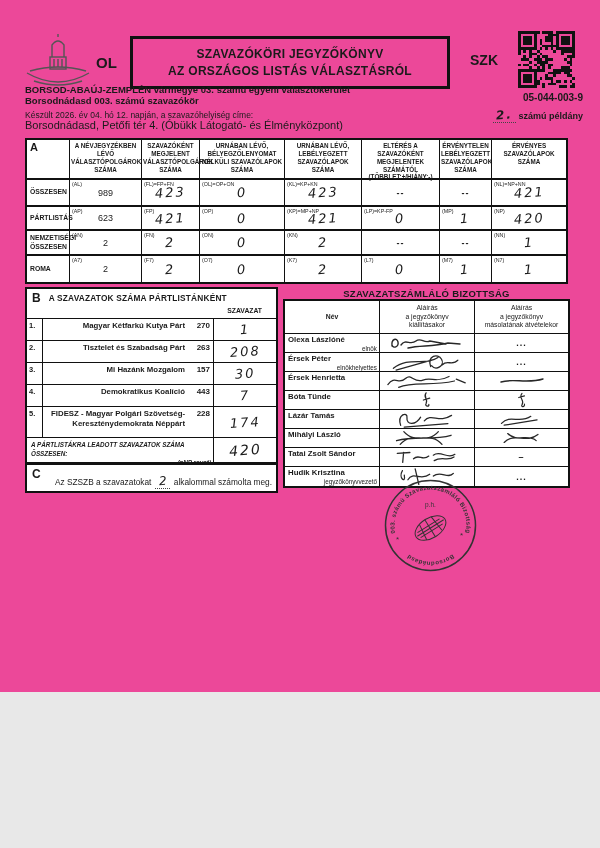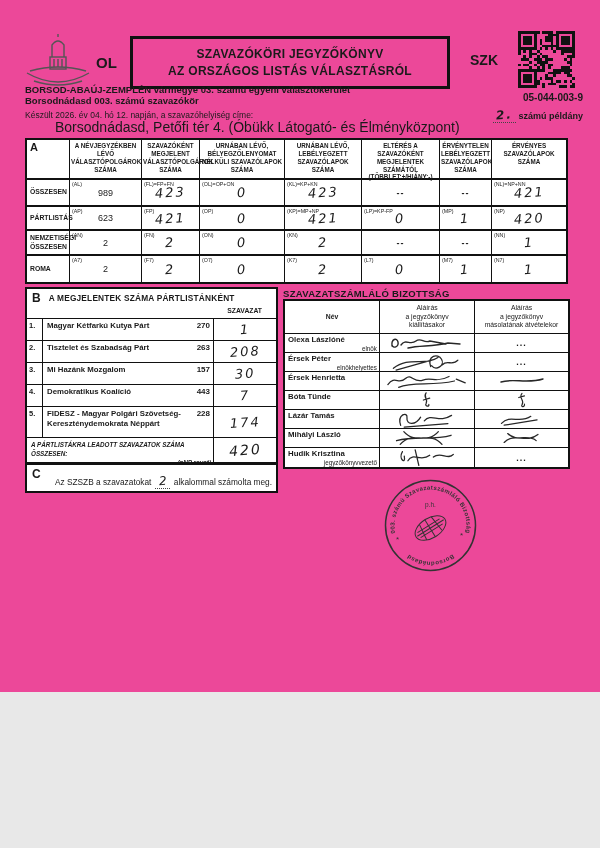--- a/index.html
+++ b/index.html
@@ -13,21 +13,21 @@
 
   
   .title-box{left:130px;top:36px;width:314px;height:47px;border:3px solid #111;display:flex;flex-direction:column;align-items:center;justify-content:center;gap:3px;}
   .title-box div{font-size:12px;font-weight:bold;letter-spacing:0.3px;}
   .ol-label{left:96px;top:54px;font-size:15px;font-weight:bold;}
   .szk-label{left:470px;top:52px;font-size:14px;font-weight:bold;}
   .const1{left:25px;top:84px;font-size:9.5px;font-weight:bold;}
   .const2{left:25px;top:95px;font-size:9.5px;font-weight:bold;}
   .form-code{left:440px;top:92px;width:143px;text-align:right;font-size:10px;font-weight:bold;}
   .made1{left:25px;top:110px;font-size:8.5px;}
-  .made2{left:25px;top:119px;font-size:14px;margin-left:30px;}
+  .made2{left:25px;top:119px;font-size:11px;}
   .copy-line{left:430px;top:108px;width:153px;text-align:right;font-size:9px;font-weight:bold;}
   .copy-num{border-bottom:1px dotted #444;padding:0 3px;font-size:12px;letter-spacing:0;}
 
   
   .tableA{left:25px;top:138px;width:543px;border:2px solid #111;box-sizing:border-box;background:#fff;}
   .ta-hrow,.ta-row{display:flex;box-sizing:border-box;}
   .ta-hrow{height:40px;border-bottom:2px solid #111;}
   .ta-row{border-bottom:2px solid #111;}
   .ta-row:last-child{border-bottom:none;}
   .tac{box-sizing:border-box;border-right:1px solid #111;position:relative;}
@@ -44,38 +44,38 @@
   .dash{font-size:9px;font-weight:bold;letter-spacing:1px;}
 
   
   .tableB{left:25px;top:287px;width:253px;border:2px solid #111;box-sizing:border-box;background:#fff;}
   .tb-head{display:flex;align-items:center;height:18px;}
   .tb-B{font-size:12px;font-weight:bold;padding:0 8px 0 5px;}
   .tb-title{font-size:8.3px;font-weight:bold;letter-spacing:0.2px;}
   .tb-szavazat{height:11px;text-align:right;padding-right:14px;font-size:6.8px;font-weight:bold;}
   .tb-row{display:flex;border-top:1.5px solid #111;box-sizing:border-box;}
   .tb-num{width:16px;border-right:1px solid #111;font-size:7.5px;font-weight:bold;padding:2px 0 0 2px;box-sizing:border-box;}
-  .tb-name{flex:1;font-size:7.8px;font-weight:bold;padding:2px 2px 1px 4px;line-height:1.3;box-sizing:border-box;}
+  .tb-name{flex:1;font-size:7.8px;font-weight:bold;padding:2px 2px 1px 4px;line-height:1.3;box-sizing:border-box;text-align:right;}
   .tb-count{width:26px;font-size:8px;font-weight:bold;text-align:right;padding:2px 3px 0 0;box-sizing:border-box;}
   .tb-vote{width:63px;border-left:1.5px solid #111;display:flex;align-items:center;justify-content:center;box-sizing:border-box;}
   .tb-vote .hw{font-size:13px;}
   .tb-foot{display:flex;border-top:1.5px solid #111;}
   .tb-foot-lab{flex:1;font-size:6.3px;font-style:italic;font-weight:bold;padding:3px 2px 2px 4px;line-height:1.4;box-sizing:border-box;}
   .tb-foot-sub{display:block;text-align:right;}
   .r22{height:22px;} .r30{height:31px;} .rfoot{height:24px;}
 
   
   .boxC{left:25px;top:463px;width:253px;height:30px;border:2px solid #111;box-sizing:border-box;background:#fff;}
   .c-label{position:absolute;top:2px;left:5px;font-size:12px;font-weight:bold;}
   .c-text{position:absolute;top:9px;left:28px;right:4px;font-size:8.3px;display:flex;align-items:baseline;justify-content:center;gap:4px;white-space:nowrap;}
   .c-blank{display:inline-block;width:30px;border-bottom:1px dotted #444;text-align:center;}
   .c-blank .hw{font-size:12px;letter-spacing:0;}
 
   
-  .comm-title{left:283px;top:288px;width:287px;font-size:9.5px;font-weight:bold;letter-spacing:0.3px;}
+  .comm-title{left:283px;top:288px;width:287px;text-align:center;font-size:9.5px;font-weight:bold;letter-spacing:0.3px;}
   .comm{left:283px;top:299px;width:287px;border:2px solid #111;box-sizing:border-box;background:#fff;}
   .cm-hrow{display:flex;height:33px;border-bottom:1px solid #111;box-sizing:border-box;}
   .cm-row{display:flex;height:19px;border-bottom:1px solid #111;box-sizing:border-box;}
   .cm-row:last-child{border-bottom:none;}
   .cmc1{width:95px;border-right:1px solid #111;box-sizing:border-box;}
   .cmc2{width:95px;border-right:1px solid #111;box-sizing:border-box;}
   .cmc3{flex:1;box-sizing:border-box;}
   .cm-h{display:flex;align-items:center;justify-content:center;text-align:center;font-size:6.8px;line-height:1.25;white-space:pre-line;padding:1px;}
   .m-name{font-size:7.8px;font-weight:bold;padding:2px 1px 0 3px;line-height:1.1;}
   .m-role{font-size:6.3px;text-align:right;padding-right:2px;margin-top:0px;}
@@ -530,21 +530,21 @@
           <span class="val">
             <span class="hw">1</span>
           </span>
         </div>
     </div>
   </div>
 
   <div class="abs tableB">
     <div class="tb-head">
       <span class="tb-B">B</span>
-      <span class="tb-title">A MEGJELENTEK SZÁMA PÁRTLISTÁNKÉNT</span>
+      <span class="tb-title">A SZAVAZATOK SZÁMA PÁRTLISTÁNKÉNT</span>
     </div>
     <div class="tb-szavazat">SZAVAZAT</div>
 
     <div class="tb-row r22">
       <div class="tb-num">1.</div>
       <div class="tb-name">Magyar Kétfarkú Kutya Párt</div>
       <div class="tb-count">270</div>
       <div class="tb-vote">
           <span class="hw">1</span>
         </div>
@@ -698,20 +698,32 @@
             <path d="M8,18 C22,2 36,20 50,4 M12,4 C26,20 40,2 54,18 M4,14 C24,8 44,14 64,8"></path>
           </svg>
         </div>
       <div class="cmc3 sig-cell">
           <svg class="sig" width="55" height="16" viewBox="0 0 55 18">
             <path d="M8,14 C20,2 32,16 46,5 M12,4 C22,14 36,4 44,12"></path>
           </svg>
         </div>
     </div>
 
+    <div class="cm-row">
+      <div class="cmc1">
+          <div class="m-name">Tatai Zsolt Sándor</div>
+          <div class="m-role"></div>
+        </div>
+      <div class="cmc2 sig-cell">
+          <svg class="sig" width="78" height="18" viewBox="0 0 78 20">
+            <path d="M6,6 L20,5 M13,5 L12,16 M24,12 C30,6 34,15 41,9 M46,8 C54,2 62,13 70,7 M47,14 C55,9 63,15 69,10"></path>
+          </svg>
+        </div>
+      <div class="cmc3 receipt">–</div>
+    </div>
 
     <div class="cm-row">
       <div class="cmc1">
           <div class="m-name">Hudik Krisztina</div>
           <div class="m-role">jegyzőkönyvvezető</div>
         </div>
       <div class="cmc2 sig-cell">
           <svg class="sig" width="70" height="20" viewBox="0 0 70 22">
             <path d="M8,4 C3,12 12,19 10,9 M14,14 C20,4 28,16 38,8 M22,2 L26,19 M42,10 C50,3 58,14 64,7"></path>
           </svg>

